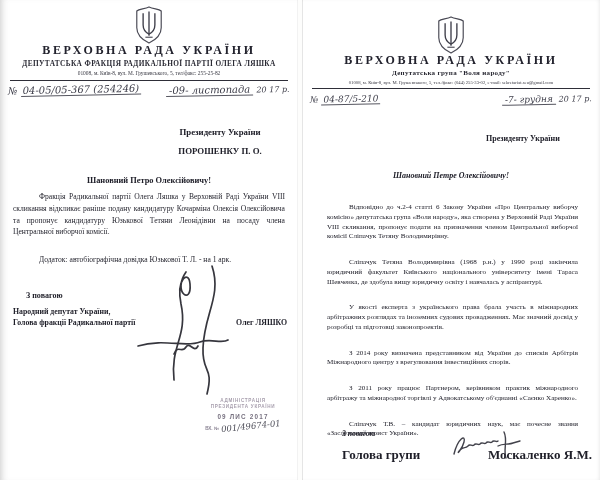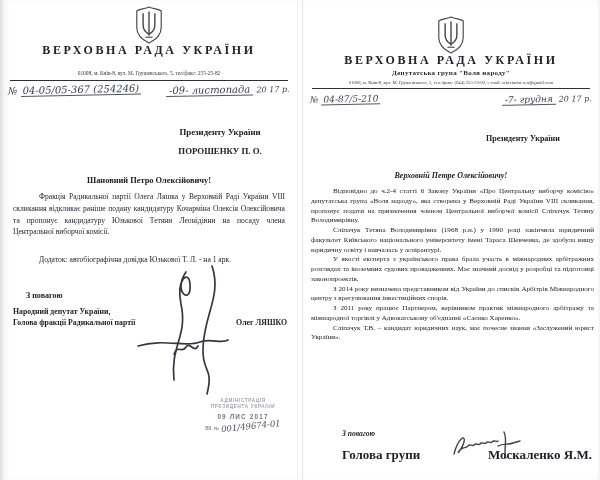--- a/index.html
+++ b/index.html
@@ -56,21 +56,21 @@
   .sig-left{position:absolute;left:134px;top:262px;}
 
   .stamp{position:absolute;left:190px;top:398px;width:106px;text-align:center;color:#a79ead;font-family:"Liberation Sans",sans-serif;}
   .stamp .s1{font-size:4.6px;font-weight:bold;letter-spacing:.7px;line-height:6px;}
   .stamp .sdate{margin-top:3px;font-size:6.3px;font-weight:bold;letter-spacing:1.2px;color:#76707f;}
   .stamp .sin{display:flex;align-items:flex-end;justify-content:center;gap:2px;margin-top:1px;}
   .stamp .sin .lbl{font-size:4.6px;font-weight:bold;color:#8b8494;}
   .stamp .sin .num{font-family:"DejaVu Serif",serif;font-style:italic;font-size:8.5px;color:#4d4d58;transform:rotate(-6deg);white-space:nowrap;}
 
   .r .body-text{position:absolute;top:187px;left:9px;right:6px;font-size:7.1px;line-height:9.75px;text-align:justify;color:#22222c;}
-  .r .body-text p{margin:0;text-indent:22px;}
+  .r .body-text p{margin:16px;text-indent:22px;}
   .r .body-text p.gap{margin-top:9px;}
   .r .closing{position:absolute;top:429px;left:40px;font-weight:bold;font-style:italic;font-size:7.6px;}
   .r .sign-row{position:absolute;top:447px;left:40px;right:8px;display:flex;justify-content:space-between;align-items:center;font-weight:bold;font-size:13px;}
   .sig-right{position:absolute;left:148px;top:430px;}
 </style>
 </head>
 <body>
 
 <div class="canvas">
 
@@ -78,20 +78,21 @@
     <div class="emblem">
       <svg width="32" height="38" viewBox="0 0 34 42" fill="none">
         <path d="M17 1 C22 3.5 28 3 30.5 5.5 L30.5 24 C30.5 33 24 37.5 17 41 C10 37.5 3.5 33 3.5 24 L3.5 5.5 C6 3 12 3.5 17 1 Z" stroke="#4a4a55" stroke-width="1.3"></path>
         <path d="M17 6 L17 33" stroke="#3f3f4a" stroke-width="1.5"></path>
         <path d="M10.5 8 L10.5 21 C10.5 26.5 13 29 17 31" stroke="#3f3f4a" stroke-width="1.5"></path>
         <path d="M23.5 8 L23.5 21 C23.5 26.5 21 29 17 31" stroke="#3f3f4a" stroke-width="1.5"></path>
         <path d="M13 34.5 L21 34.5" stroke="#3f3f4a" stroke-width="1.2"></path>
       </svg>
     </div>
     <div class="org-title">ВЕРХОВНА РАДА УКРАЇНИ</div>
+    <div class="org-subtitle">ДЕПУТАТСЬКА ФРАКЦІЯ РАДИКАЛЬНОЇ ПАРТІЇ ОЛЕГА ЛЯШКА</div>
     <div class="address">01008, м. Київ-8, вул. М. Грушевського, 5, тел/факс: 255-25-82</div>
     <div class="rule"></div>
     <div class="ref-row">
       <span class="hand ref-no"><span>№</span> <span class="num">04-05/05-367 (254246)</span></span>
       <span class="hand ref-date"><span class="dt">-09- листопада</span> <span class="yr">20 17 р.</span></span>
     </div>
     <div class="addressee">
       <div>Президенту України</div>
       <div>ПОРОШЕНКУ П. О.</div>
     </div>
@@ -141,21 +142,21 @@
     <div class="org-subtitle">Депутатська група "Воля народу"</div>
     <div class="address">01008, м. Київ-8, вул. М. Грушевського, 5, тел./факс: (044) 255-33-02, e-mail: sekretariat.seu@gmail.com</div>
     <div class="rule"></div>
     <div class="ref-row">
       <span class="hand ref-no"><span>№</span> <span class="num">04-87/5-210</span></span>
       <span class="hand ref-date"><span class="dt">-7- грудня</span> <span class="yr">20 17 р.</span></span>
     </div>
     <div class="addressee">
       <div>Президенту України</div>
     </div>
-    <div class="salutation">Верховній Петре Олексійовичу!</div>
+    <div class="salutation">Шановний Петре Олексійовичу!</div>
     <div class="body-text">
       <p>Відповідно до ч.2-4 статті 6 Закону України «Про Центральну виборчу комісію» депутатська група «Воля народу», яка створена у Верховній Раді України VIII скликання, пропонує подати на призначення членом Центральної виборчої комісії Сліпачук Тетяну Володимирівну.</p>
       <p>Сліпачук Тетяна Володимирівна (1968 р.н.) у 1990 році закінчила юридичний факультет Київського національного університету імені Тараса Шевченка, де здобула вищу юридичну освіту і навчалась у аспірантурі.</p>
       <p>У якості експерта з українського права брала участь в міжнародних арбітражних розглядах та іноземних судових провадженнях. Має значний досвід у розробці та підготовці законопроектів.</p>
       <p>З 2014 року визначена представником від України до списків Арбітрів Міжнародного центру з врегулювання інвестиційних спорів.</p>
       <p>З 2011 року працює Партнером, керівником практик міжнародного арбітражу та міжнародної торгівлі у Адвокатському об'єднанні «Саєнко Харенко».</p>
       <p>Сліпачук Т.В. – кандидат юридичних наук, має почесне звання «Заслужений юрист України».</p>
     </div>
     <div class="closing">З повагою</div>
     <div class="sign-row">

